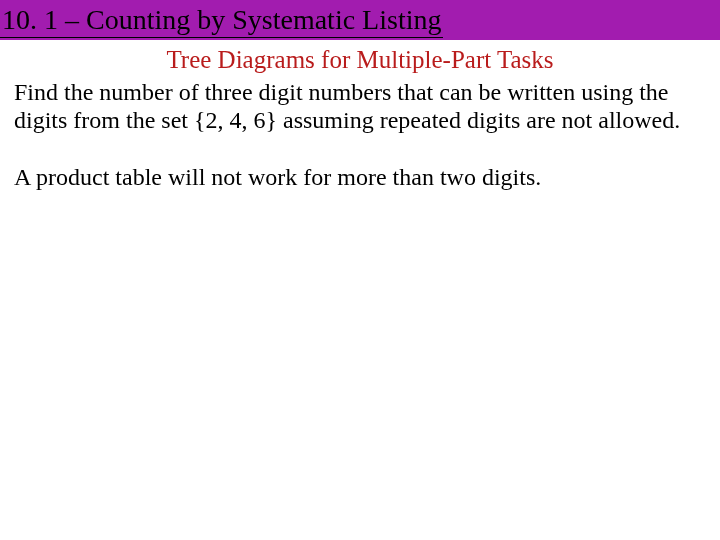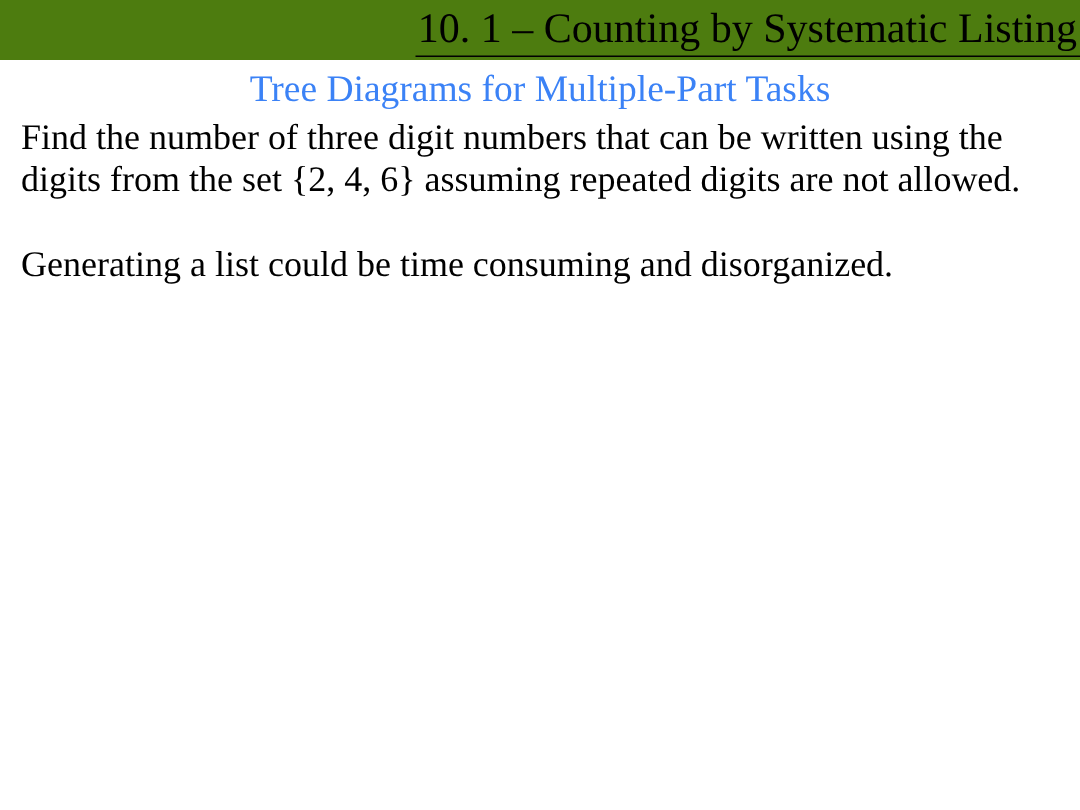--- a/index.html
+++ b/index.html
@@ -4,38 +4,38 @@
 <style>
   * { margin: 0; padding: 0; box-sizing: border-box; }
   body {
     width: 720px;
     height: 540px;
     background: #ffffff;
     font-family: "Times New Roman", Times, serif;
     overflow: hidden;
   }
   .header-bar {
-    background: #4d7c0f;
+    background: #a21caf;
     width: 100%;
     padding: 4px 0 2px 0;
-    text-align: right;
+    text-align: left;
   }
   .header-title {
     font-size: 28px;
     color: #000;
     display: inline-block;
     border-bottom: 1.5px solid #000;
     padding: 0 2px 1px 2px;
   }
   .content {
     padding: 6px 14px 0 14px;
   }
   .subtitle {
     text-align: center;
-    color: #3b82f6;
+    color: #b91c1c;
     font-size: 25px;
     margin-bottom: 4px;
   }
   .para {
     font-size: 24px;
     color: #000;
     line-height: 1.18;
     margin-bottom: 28px;
   }
   .para:last-child { margin-bottom: 0; }
@@ -47,15 +47,15 @@
 <div class="header-bar">
   <span class="header-title">10. 1 – Counting by Systematic Listing</span>
 </div>
 
 <div class="content">
   <div class="subtitle">Tree Diagrams for Multiple-Part Tasks</div>
 
 
   <div class="para">Find the number of three digit numbers that can be written using the digits from the set {2, 4, 6} assuming repeated digits are not allowed.</div>
 
+  <div class="para">A product table will not work for more than two digits.</div>
 
-  <div class="para">Generating a list could be time consuming and disorganized.</div>
 </div>
 
 </body></html>

